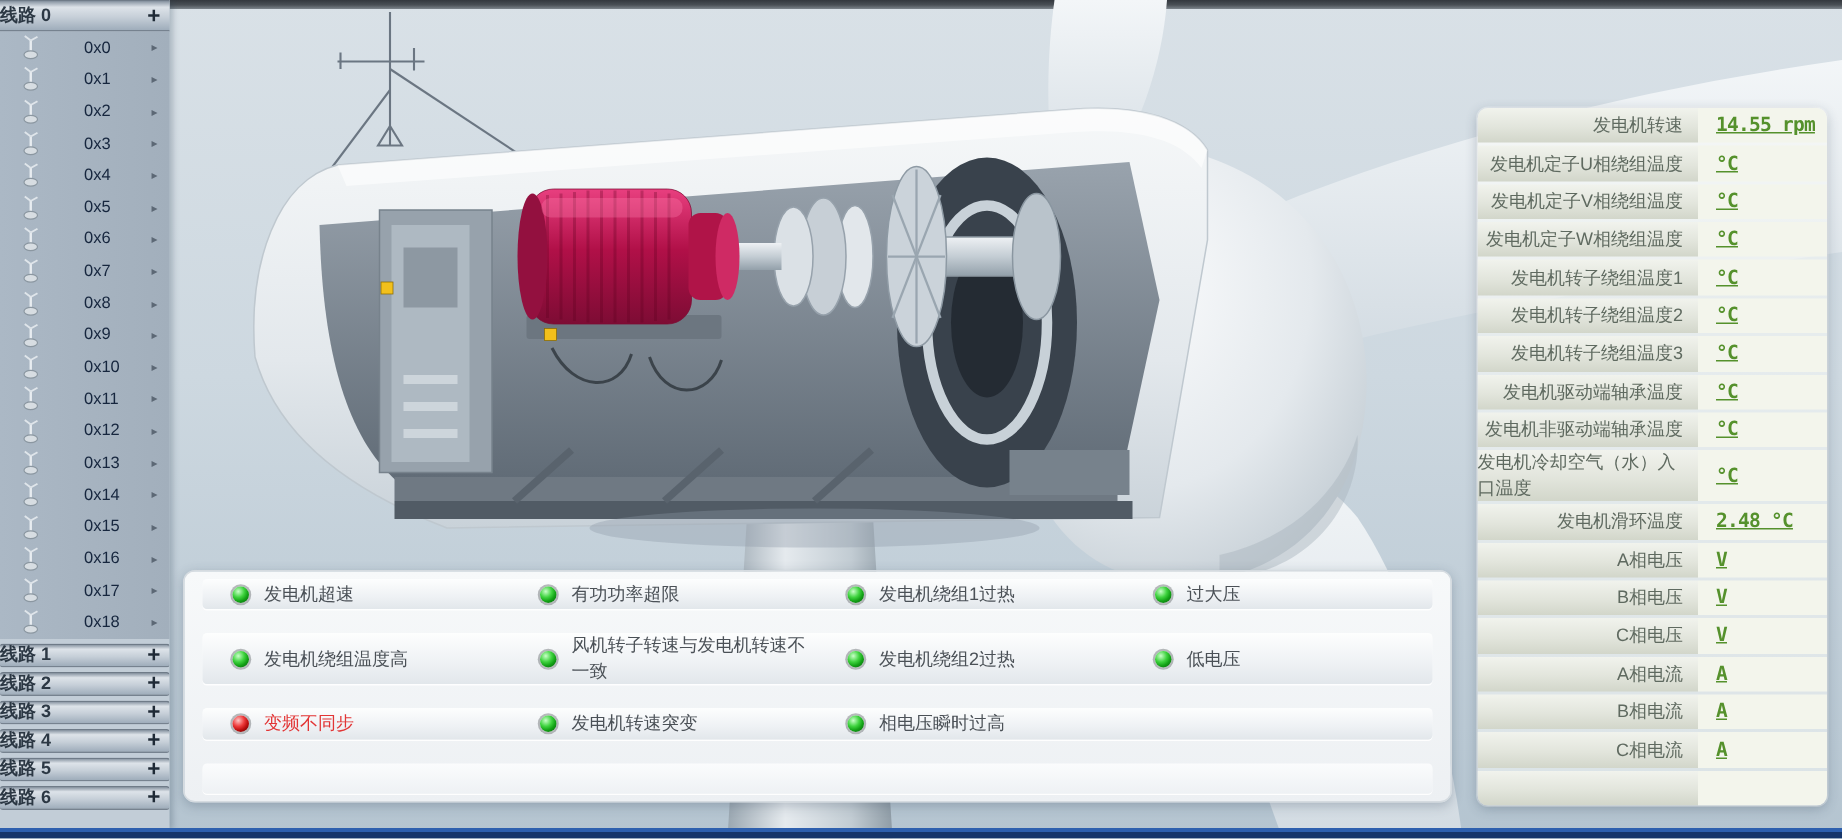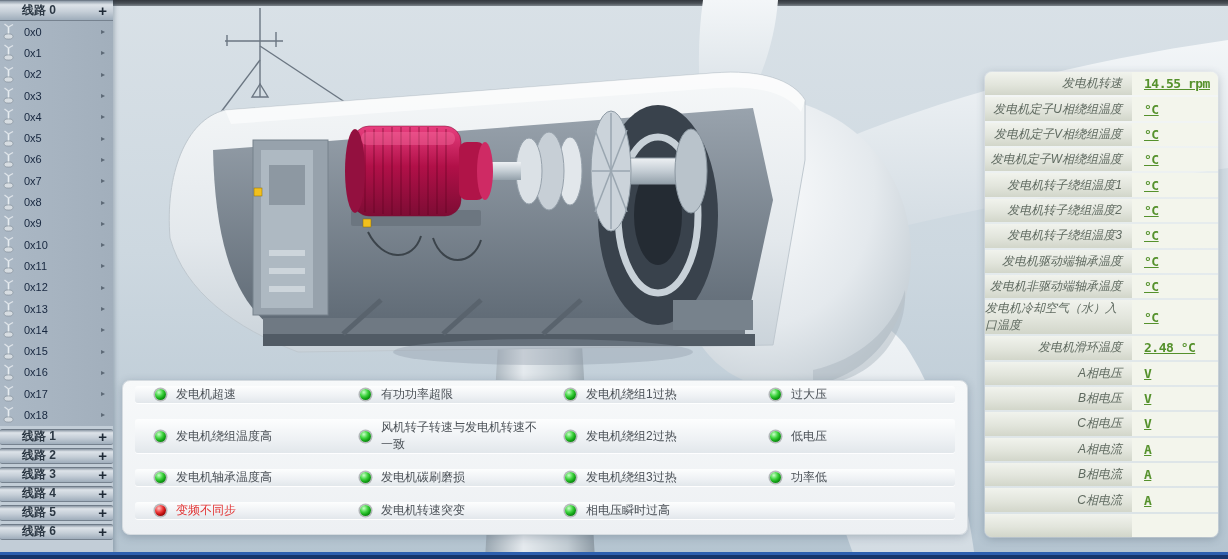--- a/index.html
+++ b/index.html
@@ -19,31 +19,31 @@
   }
   .main svg{position:absolute;left:0;top:0;}
   
   .sidebar{
     position:absolute;left:0;top:0;width:113px;height:553px;
     background:#c2cdd7;z-index:5;
     box-shadow:2px 0 4px rgba(40,60,80,.25);
   }
   .group-hdr{
     height:21px;display:flex;align-items:center;justify-content:space-between;
-    padding:0 6px 0 22px;box-sizing:border-box;cursor:pointer;
+    padding:0 6px 0 0;box-sizing:border-box;cursor:pointer;
     background:linear-gradient(180deg,#8d99a6 0%,#dde3e9 20%,#c6cfd8 55%,#9fadbb 100%);
     border-top:1px solid #6f7b88;border-bottom:1px solid #76828f;
     color:#2c3844;font-size:12px;font-weight:bold;
   }
   .group-hdr .plus{font-size:15px;font-weight:bold;color:#1f2a36;line-height:1;}
   .group-hdr.collapsed{margin-top:3px;height:16px;border-radius:2px;}
   .tree{background:linear-gradient(90deg,#abb8c5 0%,#a2afbc 100%);}
   .tree-item{
     height:21.3px;display:flex;align-items:center;cursor:pointer;
-    padding:0 4px 0 2px;box-sizing:border-box;
+    padding:0 4px 0 14px;box-sizing:border-box;gap:20px;
   }
   .tree-item .t-icon{width:13px;height:17px;margin-right:9px;flex:none;}
   .tree-item .t-label{font-size:11px;color:#16263e;flex:1;}
   .tree-item .t-arrow{font-size:8px;color:#5c6875;margin-right:4px;}
   
   .alarm-panel{
     position:absolute;left:122px;top:380px;width:846px;height:155px;
     background:linear-gradient(180deg,#f7f9fa,#edf0f3);
     border:1px solid #d5dbe0;border-radius:8px;box-sizing:border-box;
     box-shadow:0 2px 8px rgba(50,70,90,.28);
@@ -68,21 +68,21 @@
     border-radius:7px;overflow:hidden;display:flex;flex-direction:column;gap:2px;
     background:rgba(250,251,248,.55);
     box-shadow:0 2px 8px rgba(50,70,90,.3),0 0 0 1px rgba(255,255,255,.45);
     z-index:4;
   }
   .data-row{flex:1;display:flex;}
   .data-row .lbl{
     width:147px;box-sizing:border-box;flex:none;
     display:flex;align-items:center;justify-content:flex-end;padding-right:10px;
     background:linear-gradient(180deg,#f1f3ed 0%,#e2e5dc 55%,#d2d6ca 100%);
-    font-size:12px;color:#5f6a60;font-style:italic;
+    font-size:12px;color:#5f6a60;
   }
   .data-row .val{
     flex:1;display:flex;align-items:center;padding-left:12px;
     background:#f3f5ec;
     font-family:"DejaVu Sans Mono","Liberation Mono",monospace;
     font-size:13px;font-weight:bold;color:#55912c;letter-spacing:-0.5px;text-decoration:underline;
   }
   
   .bottom-bar{
     position:absolute;left:0;bottom:0;width:100%;height:7px;z-index:6;
@@ -473,38 +473,20 @@
       <div class="alarm-cell">
         <span class="led green"></span>
         <span class="alarm-label">发电机绕组2过热</span>
       </div>
       <div class="alarm-cell">
         <span class="led green"></span>
         <span class="alarm-label">低电压</span>
       </div>
     </div>
     <div class="alarm-row">
-      <div class="alarm-cell">
-        <span class="led green"></span>
-        <span class="alarm-label">发电机轴承温度高</span>
-      </div>
-      <div class="alarm-cell">
-        <span class="led green"></span>
-        <span class="alarm-label">发电机碳刷磨损</span>
-      </div>
-      <div class="alarm-cell">
-        <span class="led green"></span>
-        <span class="alarm-label">发电机绕组3过热</span>
-      </div>
-      <div class="alarm-cell">
-        <span class="led green"></span>
-        <span class="alarm-label">功率低</span>
-      </div>
-    </div>
-    <div class="alarm-row">
       <div class="alarm-cell alert">
         <span class="led red"></span>
         <span class="alarm-label">变频不同步</span>
       </div>
       <div class="alarm-cell">
         <span class="led green"></span>
         <span class="alarm-label">发电机转速突变</span>
       </div>
       <div class="alarm-cell">
         <span class="led green"></span>

